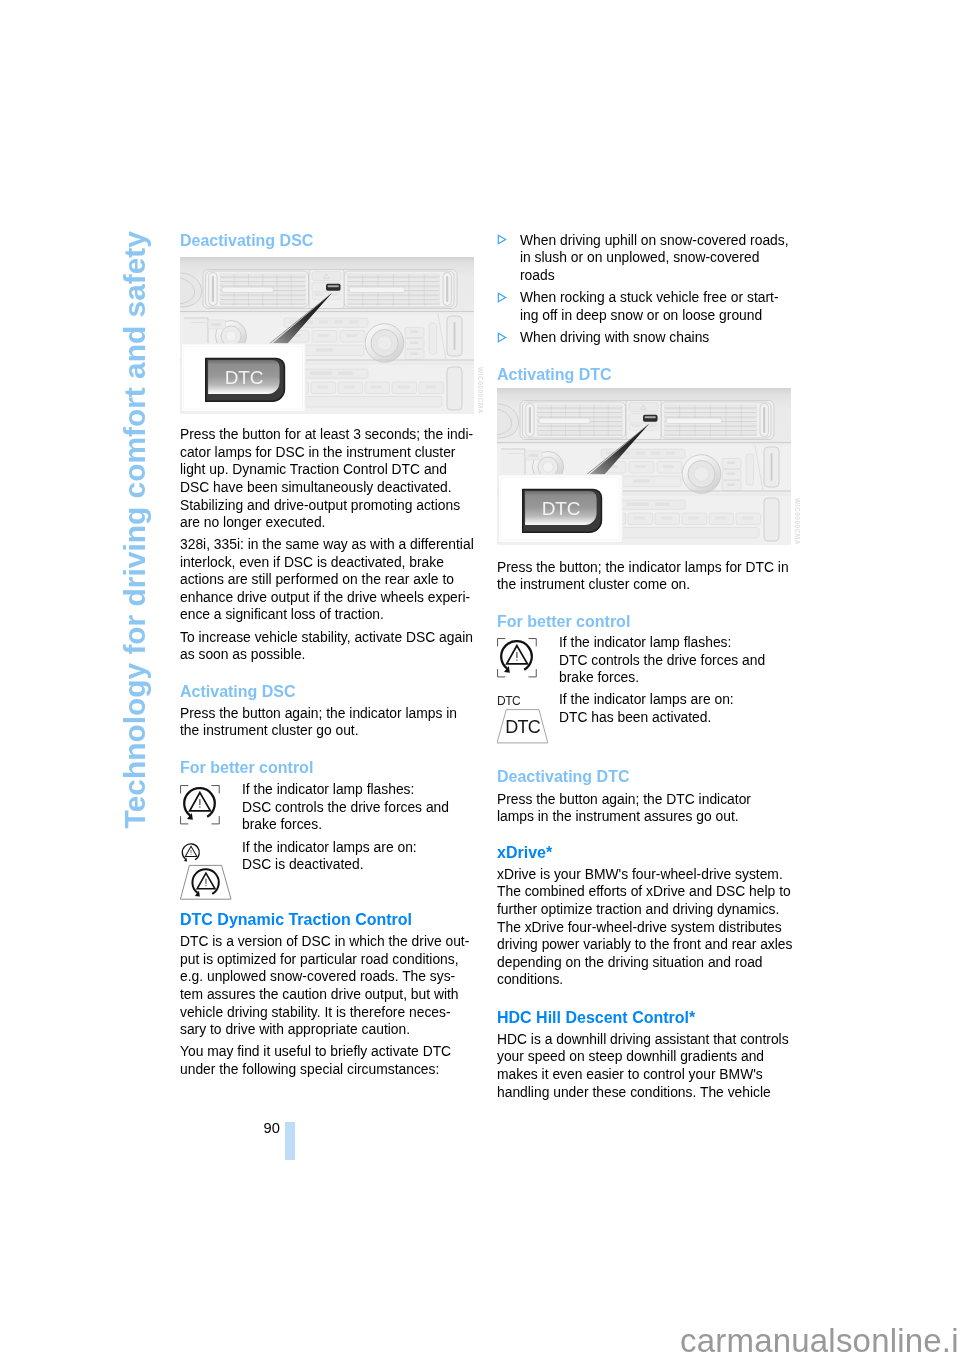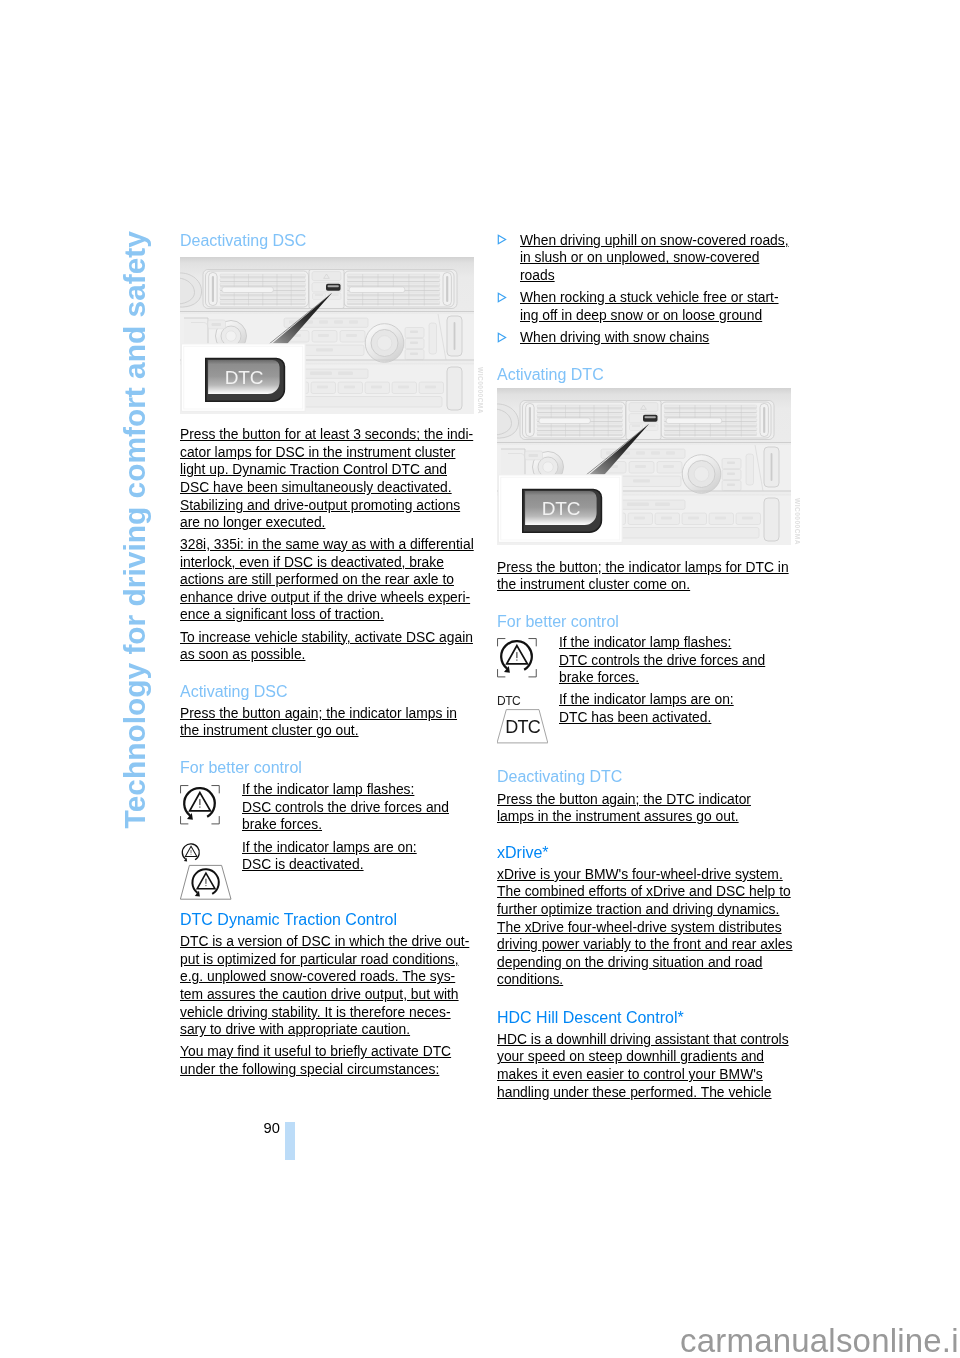--- a/index.html
+++ b/index.html
@@ -2,25 +2,25 @@
 <html><head><meta charset="utf-8"><style>
   html,body{margin:0;padding:0;background:#fff;}
   body{width:960px;height:1358px;font-family:"Liberation Sans",sans-serif;color:#000;
        -webkit-font-smoothing:antialiased;}
   .page{position:relative;width:960px;height:1358px;overflow:hidden;background:#fff;}
 
   .chapter-title{position:absolute;left:0;top:0;transform-origin:0 0;
     color:#8cc6f3;font-weight:bold;font-size:29.9px;white-space:nowrap;}
 
   .blk{position:absolute;}
-  .h1,.h2{font-size:16px;font-weight:normal;height:17.6px;line-height:17.6px;white-space:nowrap;}
+  .h1,.h2{font-size:16px;font-weight:bold;height:17.6px;line-height:17.6px;white-space:nowrap;}
   .h1{color:#0086f5;}
   .h2{color:#80c2f8;}
   .body{font-size:13.85px;color:#000;}
-  .body div{height:17.6px;line-height:17.6px;white-space:nowrap;text-decoration:underline;}
+  .body div{height:17.6px;line-height:17.6px;white-space:nowrap;}
 
   .figwrap{position:absolute;width:294px;height:157px;}
   .figcode{position:absolute;right:-9.5px;bottom:0px;font-size:6.6px;color:#e0e0e0;
     writing-mode:vertical-rl;letter-spacing:0.45px;line-height:7.5px;font-weight:bold;}
 
   .bullet-tri{position:absolute;left:0;}
   .bullet-txt{position:absolute;left:23px;}
   .iconcell{position:absolute;left:0;}
   .icontxt{position:absolute;left:62px;}
 
@@ -513,19 +513,19 @@
         <div>The xDrive four-wheel-drive system distributes</div>
         <div>driving power variably to the front and rear axles</div>
         <div>depending on the driving situation and road</div>
         <div>conditions.</div>
       </div>
 <div class="blk h1" style="left:497px;top:1009.2px">HDC Hill Descent Control*</div>
 <div class="blk body" style="left:497px;top:1030.9px;width:294px">
         <div>HDC is a downhill driving assistant that controls</div>
         <div>your speed on steep downhill gradients and</div>
         <div>makes it even easier to control your BMW's</div>
-        <div>handling under these performed. The vehicle</div>
+        <div>handling under these conditions. The vehicle</div>
       </div>
 </div>
 <div class="footer-num" style="left:263.5px;top:1119.5px">90</div>
 <div class="footer-bar" style="left:285.4px;top:1122px;width:9.6px;height:37.8px"></div>
 <div class="watermark" style="left:680px;top:1326px">carmanualsonline.info</div>
 </div>
 
 </body></html>

